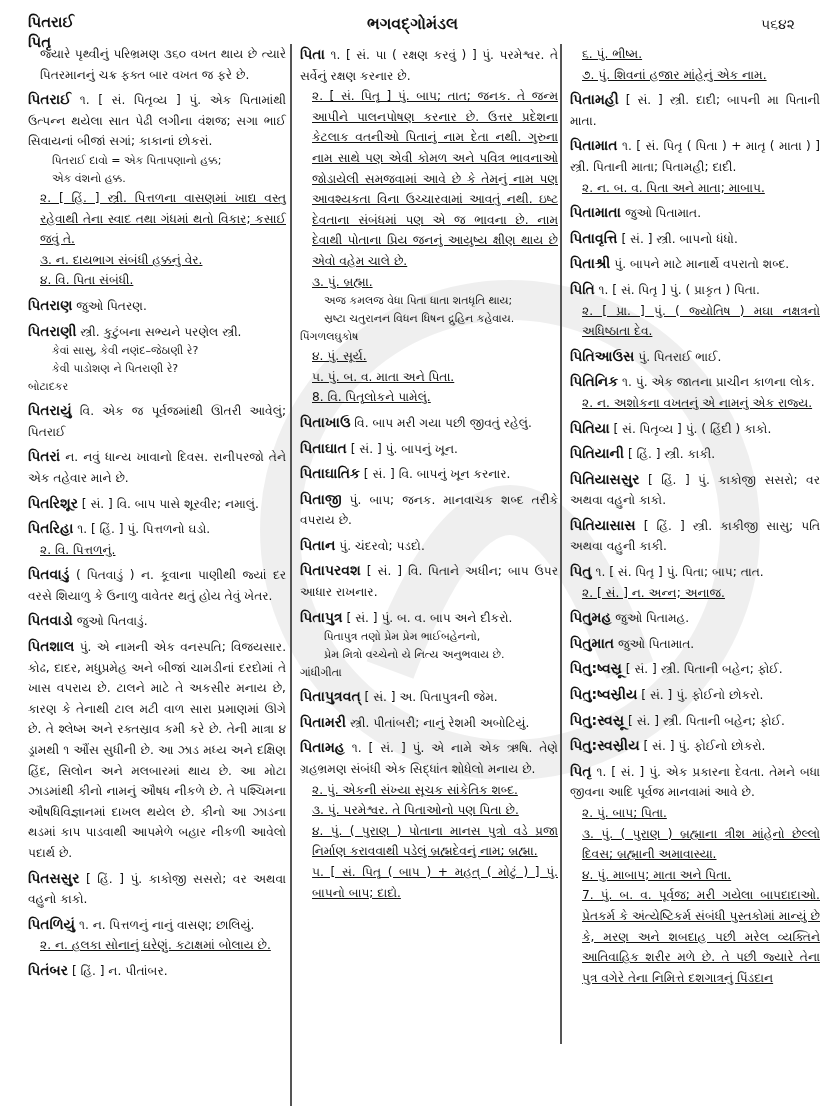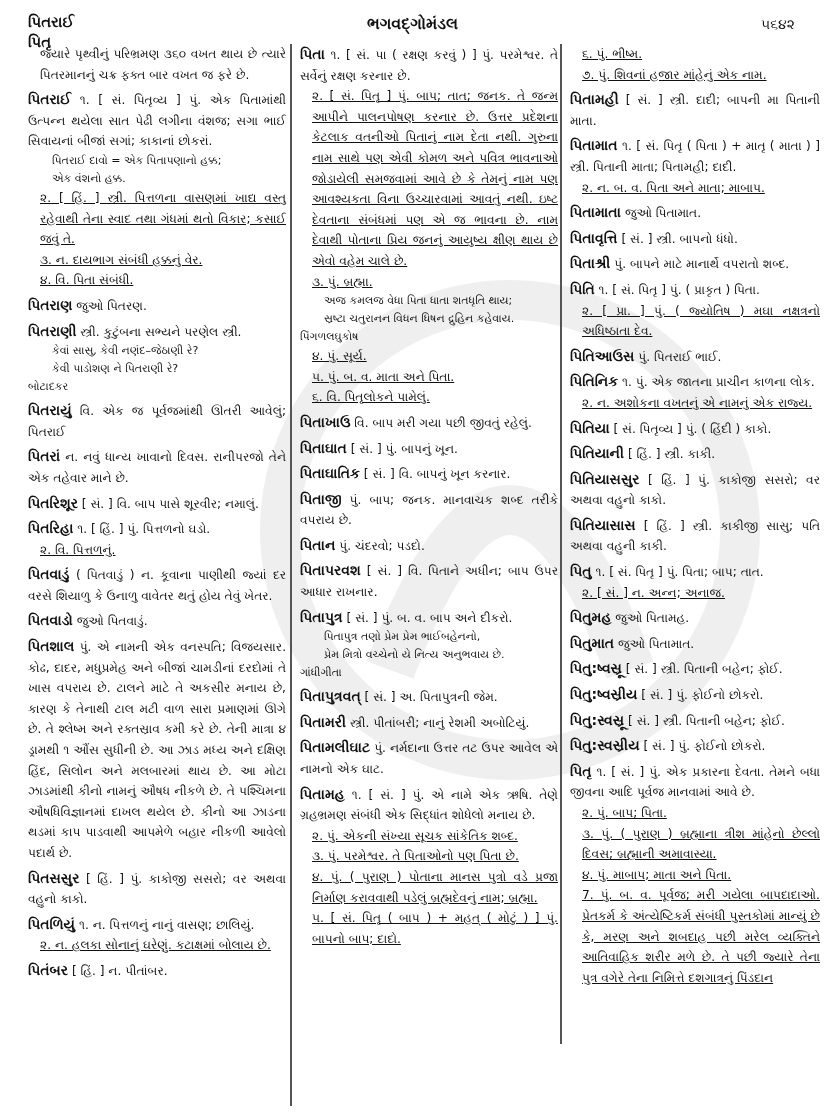--- a/index.html
+++ b/index.html
@@ -109,21 +109,21 @@
 <div class="col col2">
     <div class="entry">
       <div><span class="hw">પિતા</span> <span>૧. [ સં. પા ( રક્ષણ કરવું ) ] પું. પરમેશ્વર. તે સર્વેનું રક્ષણ કરનાર છે.</span></div>
       <div class="sense">૨. [ સં. પિતૃ ] પું. બાપ; તાત; જનક. તે જન્મ આપીને પાલનપોષણ કરનાર છે. ઉત્તર પ્રદેશના કેટલાક વતનીઓ પિતાનું નામ દેતા નથી. ગુરુના નામ સાથે પણ એવી કોમળ અને પવિત્ર ભાવનાઓ જોડાયેલી સમજવામાં આવે છે કે તેમનું નામ પણ આવશ્યકતા વિના ઉચ્ચારવામાં આવતું નથી. ઇષ્ટ દેવતાના સંબંધમાં પણ એ જ ભાવના છે. નામ દેવાથી પોતાના પ્રિય જનનું આયુષ્ય ક્ષીણ થાય છે એવો વહેમ ચાલે છે.</div>
       <div class="sense">૩. પું. બ્રહ્મા.</div>
       <div class="quote">અજ કમલજ વેધા પિતા ધાતા શતધૃતિ થાય;</div>
       <div class="quote">સ્રષ્ટા ચતુરાનન વિધન ધિષન દ્રુહિન કહેવાય.</div>
       <div class="cite">પિંગળલઘુકોષ</div>
       <div class="sense">૪. પું. સૂર્ય.</div>
       <div class="sense">૫. પું. બ. વ. માતા અને પિતા.</div>
-      <div class="sense">૬. વિ. પિતૃલોકને પામેલું.</div>
+      <div class="sense">8. વિ. પિતૃલોકને પામેલું.</div>
     </div>
     <div class="entry">
       <div><span class="hw">પિતાખાઉ</span> <span>વિ. બાપ મરી ગયા પછી જીવતું રહેલું.</span></div>
     </div>
     <div class="entry">
       <div><span class="hw">પિતાઘાત</span> <span>[ સં. ] પું. બાપનું ખૂન.</span></div>
     </div>
     <div class="entry">
       <div><span class="hw">પિતાઘાતિક</span> <span>[ સં. ] વિ. બાપનું ખૂન કરનાર.</span></div>
     </div>
@@ -140,23 +140,20 @@
       <div><span class="hw">પિતાપુત્ર</span> <span>[ સં. ] પું. બ. વ. બાપ અને દીકરો.</span></div>
       <div class="quote">પિતાપુત્ર તણો પ્રેમ પ્રેમ ભાઈબહેનનો,</div>
       <div class="quote">પ્રેમ મિત્રો વચ્ચેનો યે નિત્ય અનુભવાય છે.</div>
       <div class="cite">ગાંધીગીતા</div>
     </div>
     <div class="entry">
       <div><span class="hw">પિતાપુત્રવત્</span> <span>[ સં. ] અ. પિતાપુત્રની જેમ.</span></div>
     </div>
     <div class="entry">
       <div><span class="hw">પિતામરી</span> <span>સ્ત્રી. પીતાંબરી; નાનું રેશમી અબોટિયું.</span></div>
-    </div>
-    <div class="entry">
-      <div><span class="hw">પિતામલીઘાટ</span> <span>પું. નર્મદાના ઉત્તર તટ ઉપર આવેલ એ નામનો એક ઘાટ.</span></div>
     </div>
     <div class="entry">
       <div><span class="hw">પિતામહ</span> <span>૧. [ સં. ] પું. એ નામે એક ઋષિ. તેણે ગ્રહભ્રમણ સંબંધી એક સિદ્ધાંત શોધેલો મનાય છે.</span></div>
       <div class="sense">૨. પું. એકની સંખ્યા સૂચક સાંકેતિક શબ્દ.</div>
       <div class="sense">૩. પું. પરમેશ્વર. તે પિતાઓનો પણ પિતા છે.</div>
       <div class="sense">૪. પું. ( પુરાણ ) પોતાના માનસ પુત્રો વડે પ્રજા નિર્માણ કરાવવાથી પડેલું બ્રહ્મદેવનું નામ; બ્રહ્મા.</div>
       <div class="sense">૫. [ સં. પિતૃ ( બાપ ) + મહત્ ( મોટું ) ] પું. બાપનો બાપ; દાદો.</div>
     </div>
   </div>
 <div class="col col3">

